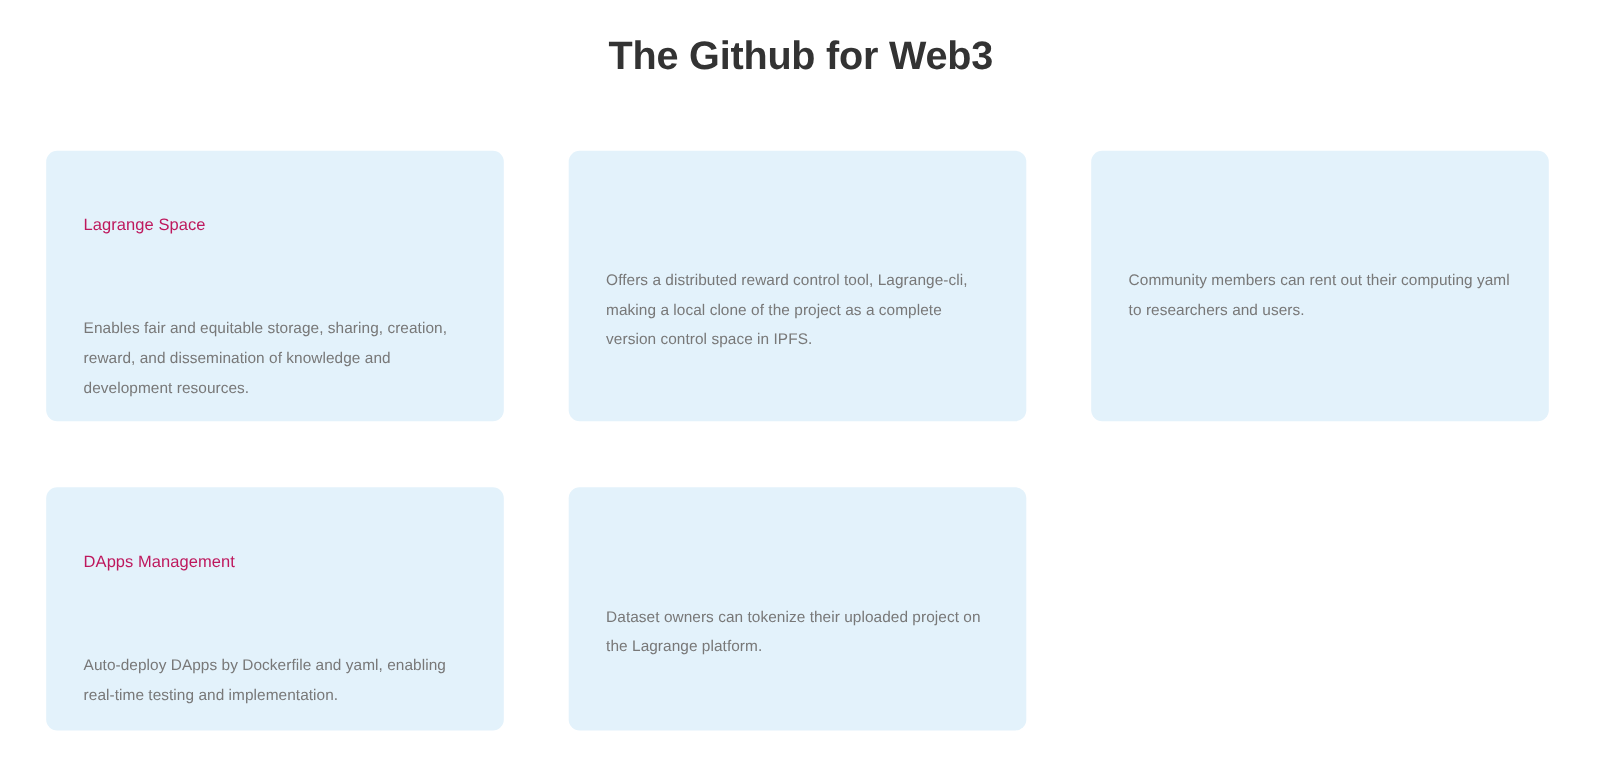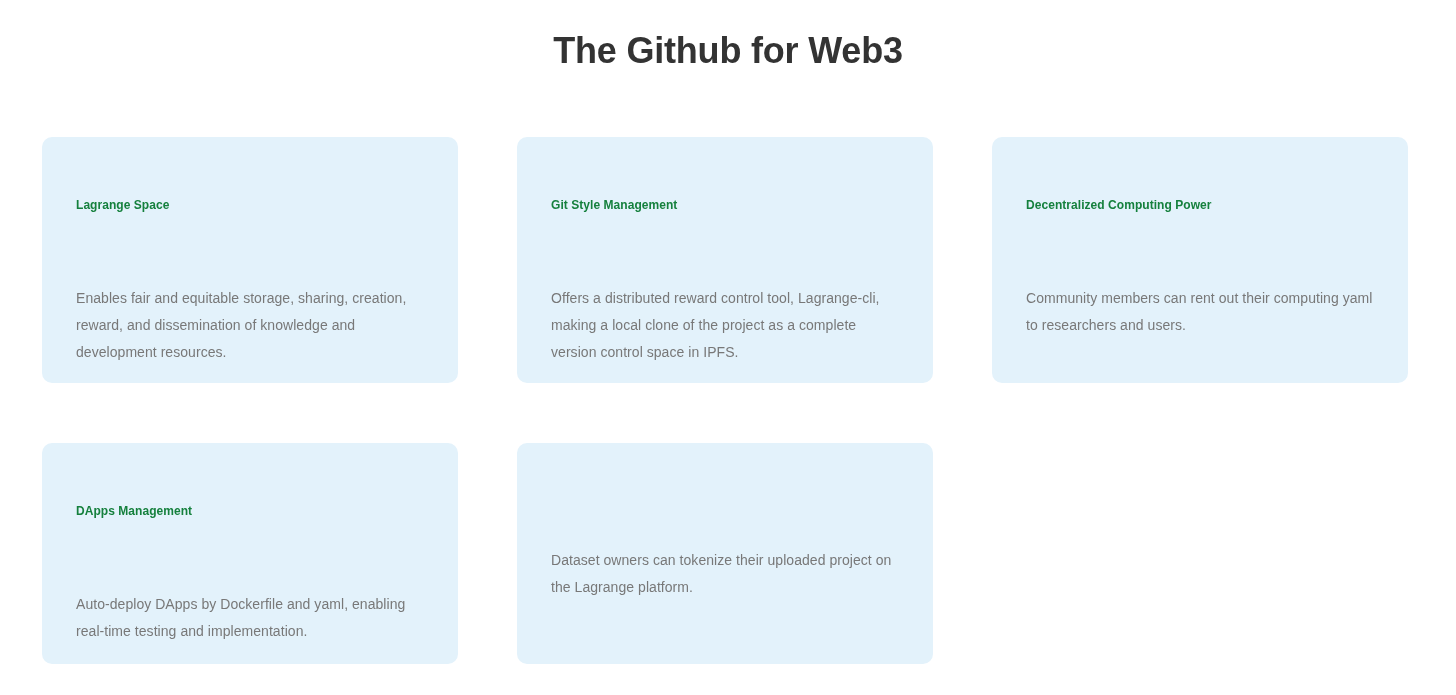--- a/index.html
+++ b/index.html
@@ -53,24 +53,24 @@
 
   .feature-card {
     background: #e3f2fb;
     border-radius: 10px;
     padding: 34px;
     overflow: hidden;
   }
 
   .card-title {
     margin-top: 24px;
-    font-size: 12px;
+    font-size: 15px;
     line-height: 20px;
-    font-weight: 700;
-    color: #15803d;
+    font-weight: 400;
+    color: #be185d;
     letter-spacing: 0.05px;
   }
 
   .card-desc {
     margin-top: 70px;
     font-size: 14px;
     line-height: 27px;
     font-weight: 400;
     color: #787878;
     letter-spacing: 0.05px;
@@ -85,26 +85,24 @@
   <h1 class="page-title">The Github for Web3</h1>
 
   <div class="card-grid">
 
     <div class="feature-card">
       <div class="card-title">Lagrange Space</div>
       <div class="card-desc">Enables fair and equitable storage, sharing, creation, reward, and dissemination of knowledge and development resources.</div>
     </div>
 
     <div class="feature-card">
-      <div class="card-title">Git Style Management</div>
       <div class="card-desc">Offers a distributed reward control tool, Lagrange-cli, making a local clone of the project as a complete version control space in IPFS.</div>
     </div>
 
     <div class="feature-card">
-      <div class="card-title">Decentralized Computing Power</div>
       <div class="card-desc">Community members can rent out their computing yaml to researchers and users.</div>
     </div>
 
     <div class="feature-card">
       <div class="card-title">DApps Management</div>
       <div class="card-desc">Auto-deploy DApps by Dockerfile and yaml, enabling real-time testing and implementation.</div>
     </div>
 
     <div class="feature-card">
       <div class="card-desc">Dataset owners can tokenize their uploaded project on the Lagrange platform.</div>

